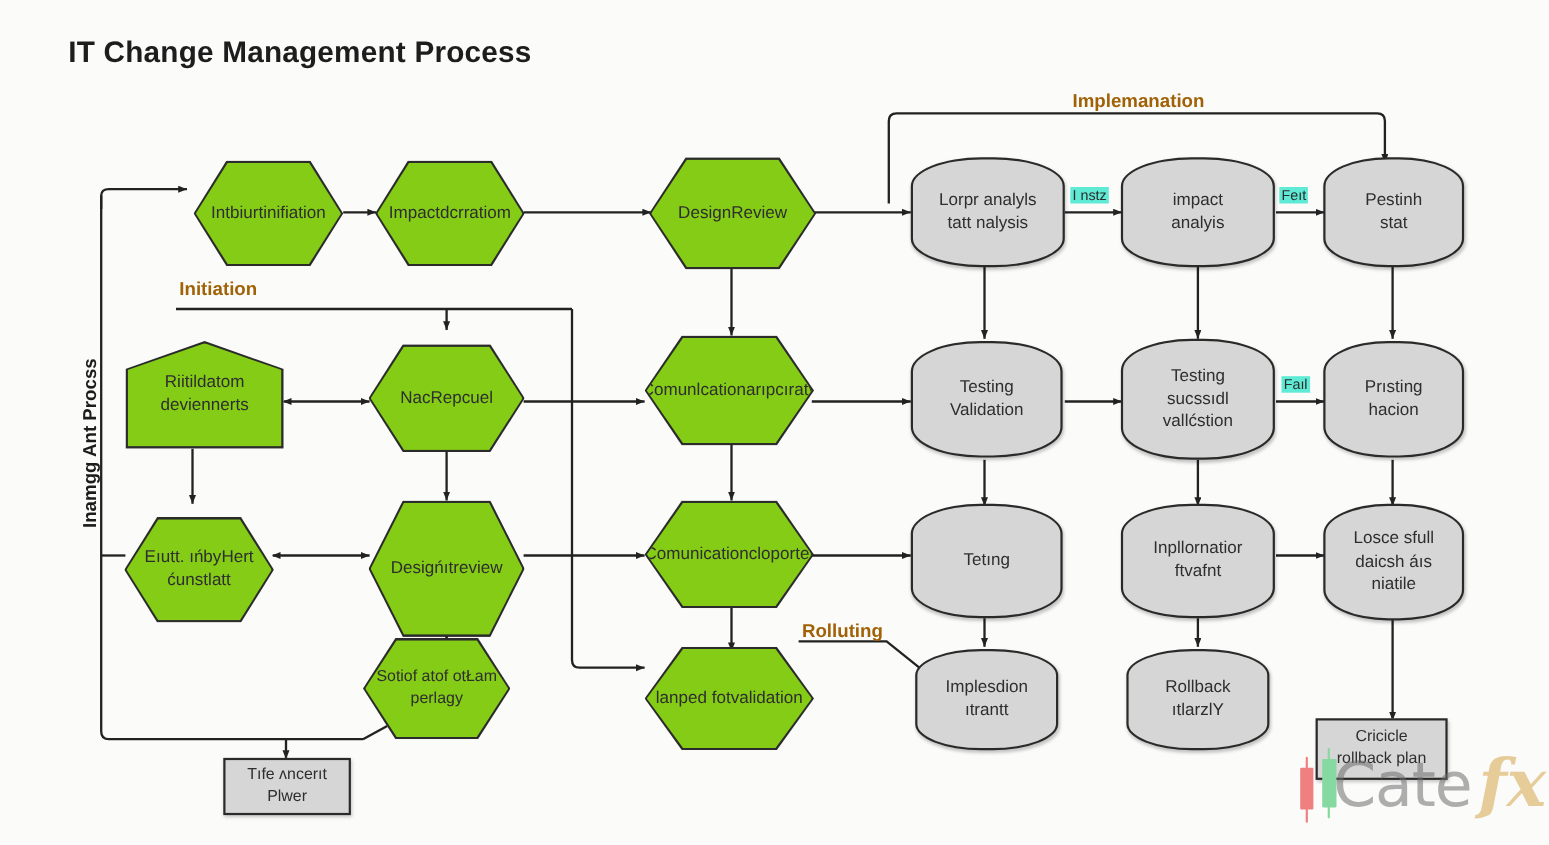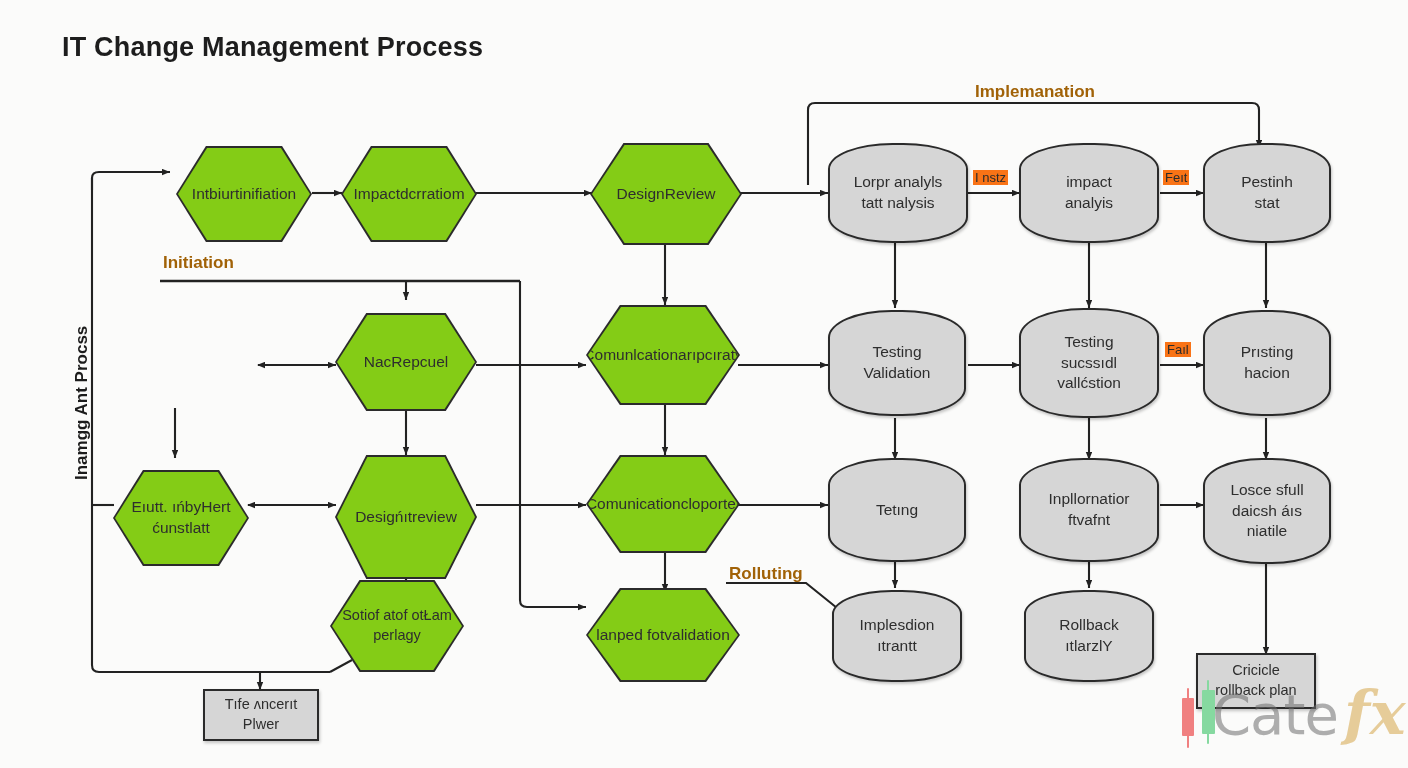--- a/index.html
+++ b/index.html
@@ -55,21 +55,21 @@
   }
   .rect{border-radius:0;}
   .swim-label{
     position:absolute;
     font-size:17px;font-weight:bold;color:#a16207;
     white-space:nowrap;
   }
   .edge-label{
     position:absolute;
     font-size:13px;color:#2b2b2b;
-    background:#f97316;
+    background:#5eead4;
     padding:0 2px;
     white-space:nowrap;
   }
   .vert-label{
     position:absolute;
     font-size:17px;font-weight:bold;color:#1c1c1c;
     white-space:nowrap;
     transform-origin:0 0;
     transform:rotate(-90deg);
   }
@@ -209,20 +209,26 @@
       </div>
   </div>
 
   <div class="node oct" style="left:1203px;top:143px;width:128px;height:100px;">
     <div>
         <span>Pestinh</span>
         <span>stat</span>
       </div>
   </div>
 
+  <div class="hexwrap pent" style="left:114px;top:310px;width:144px;height:98px;">
+    <div class="outline"></div>
+    <div class="inner">
+      <div><span>Riitilda</span><span>tom devien</span><span>nerts</span></div>
+    </div>
+  </div>
 
   <div class="hexwrap" style="left:335px;top:313px;width:142px;height:98px;">
     <div class="outline"></div>
     <div class="inner">
       <div><span>Nac</span><span>Repcuel</span></div>
     </div>
   </div>
 
   <div class="hexwrap" style="left:586px;top:305px;width:154px;height:100px;">
     <div class="outline"></div>

